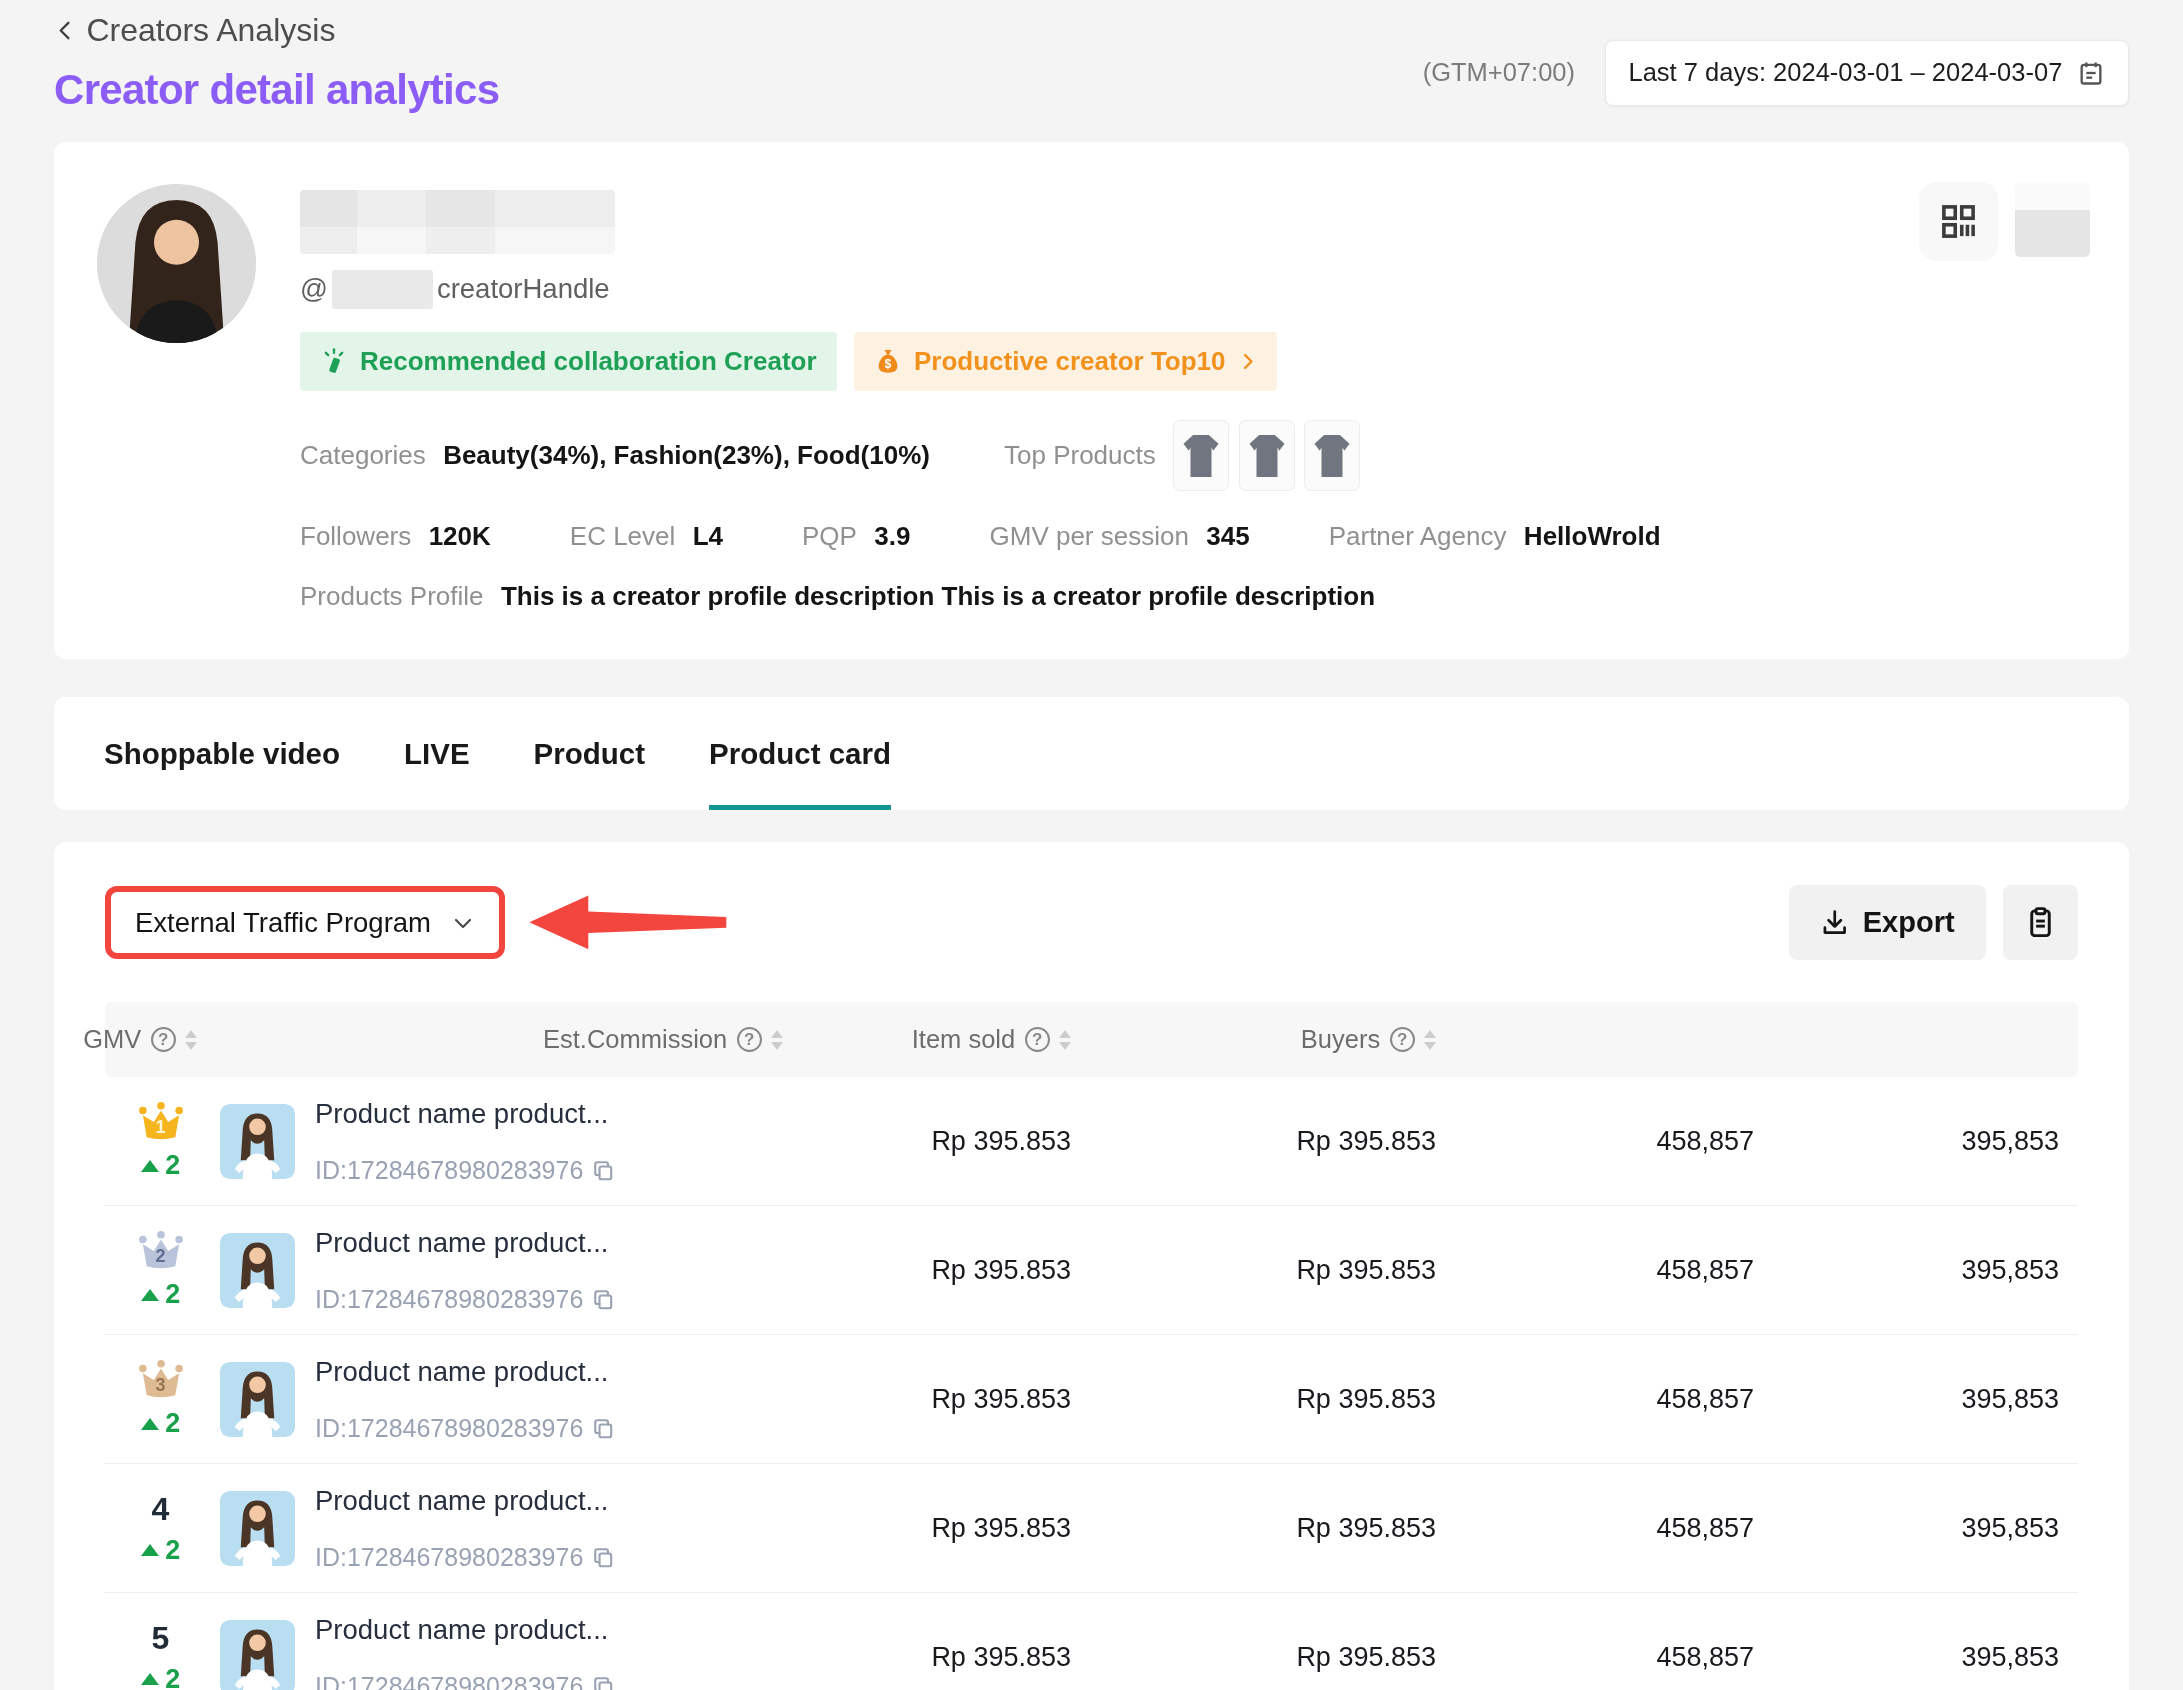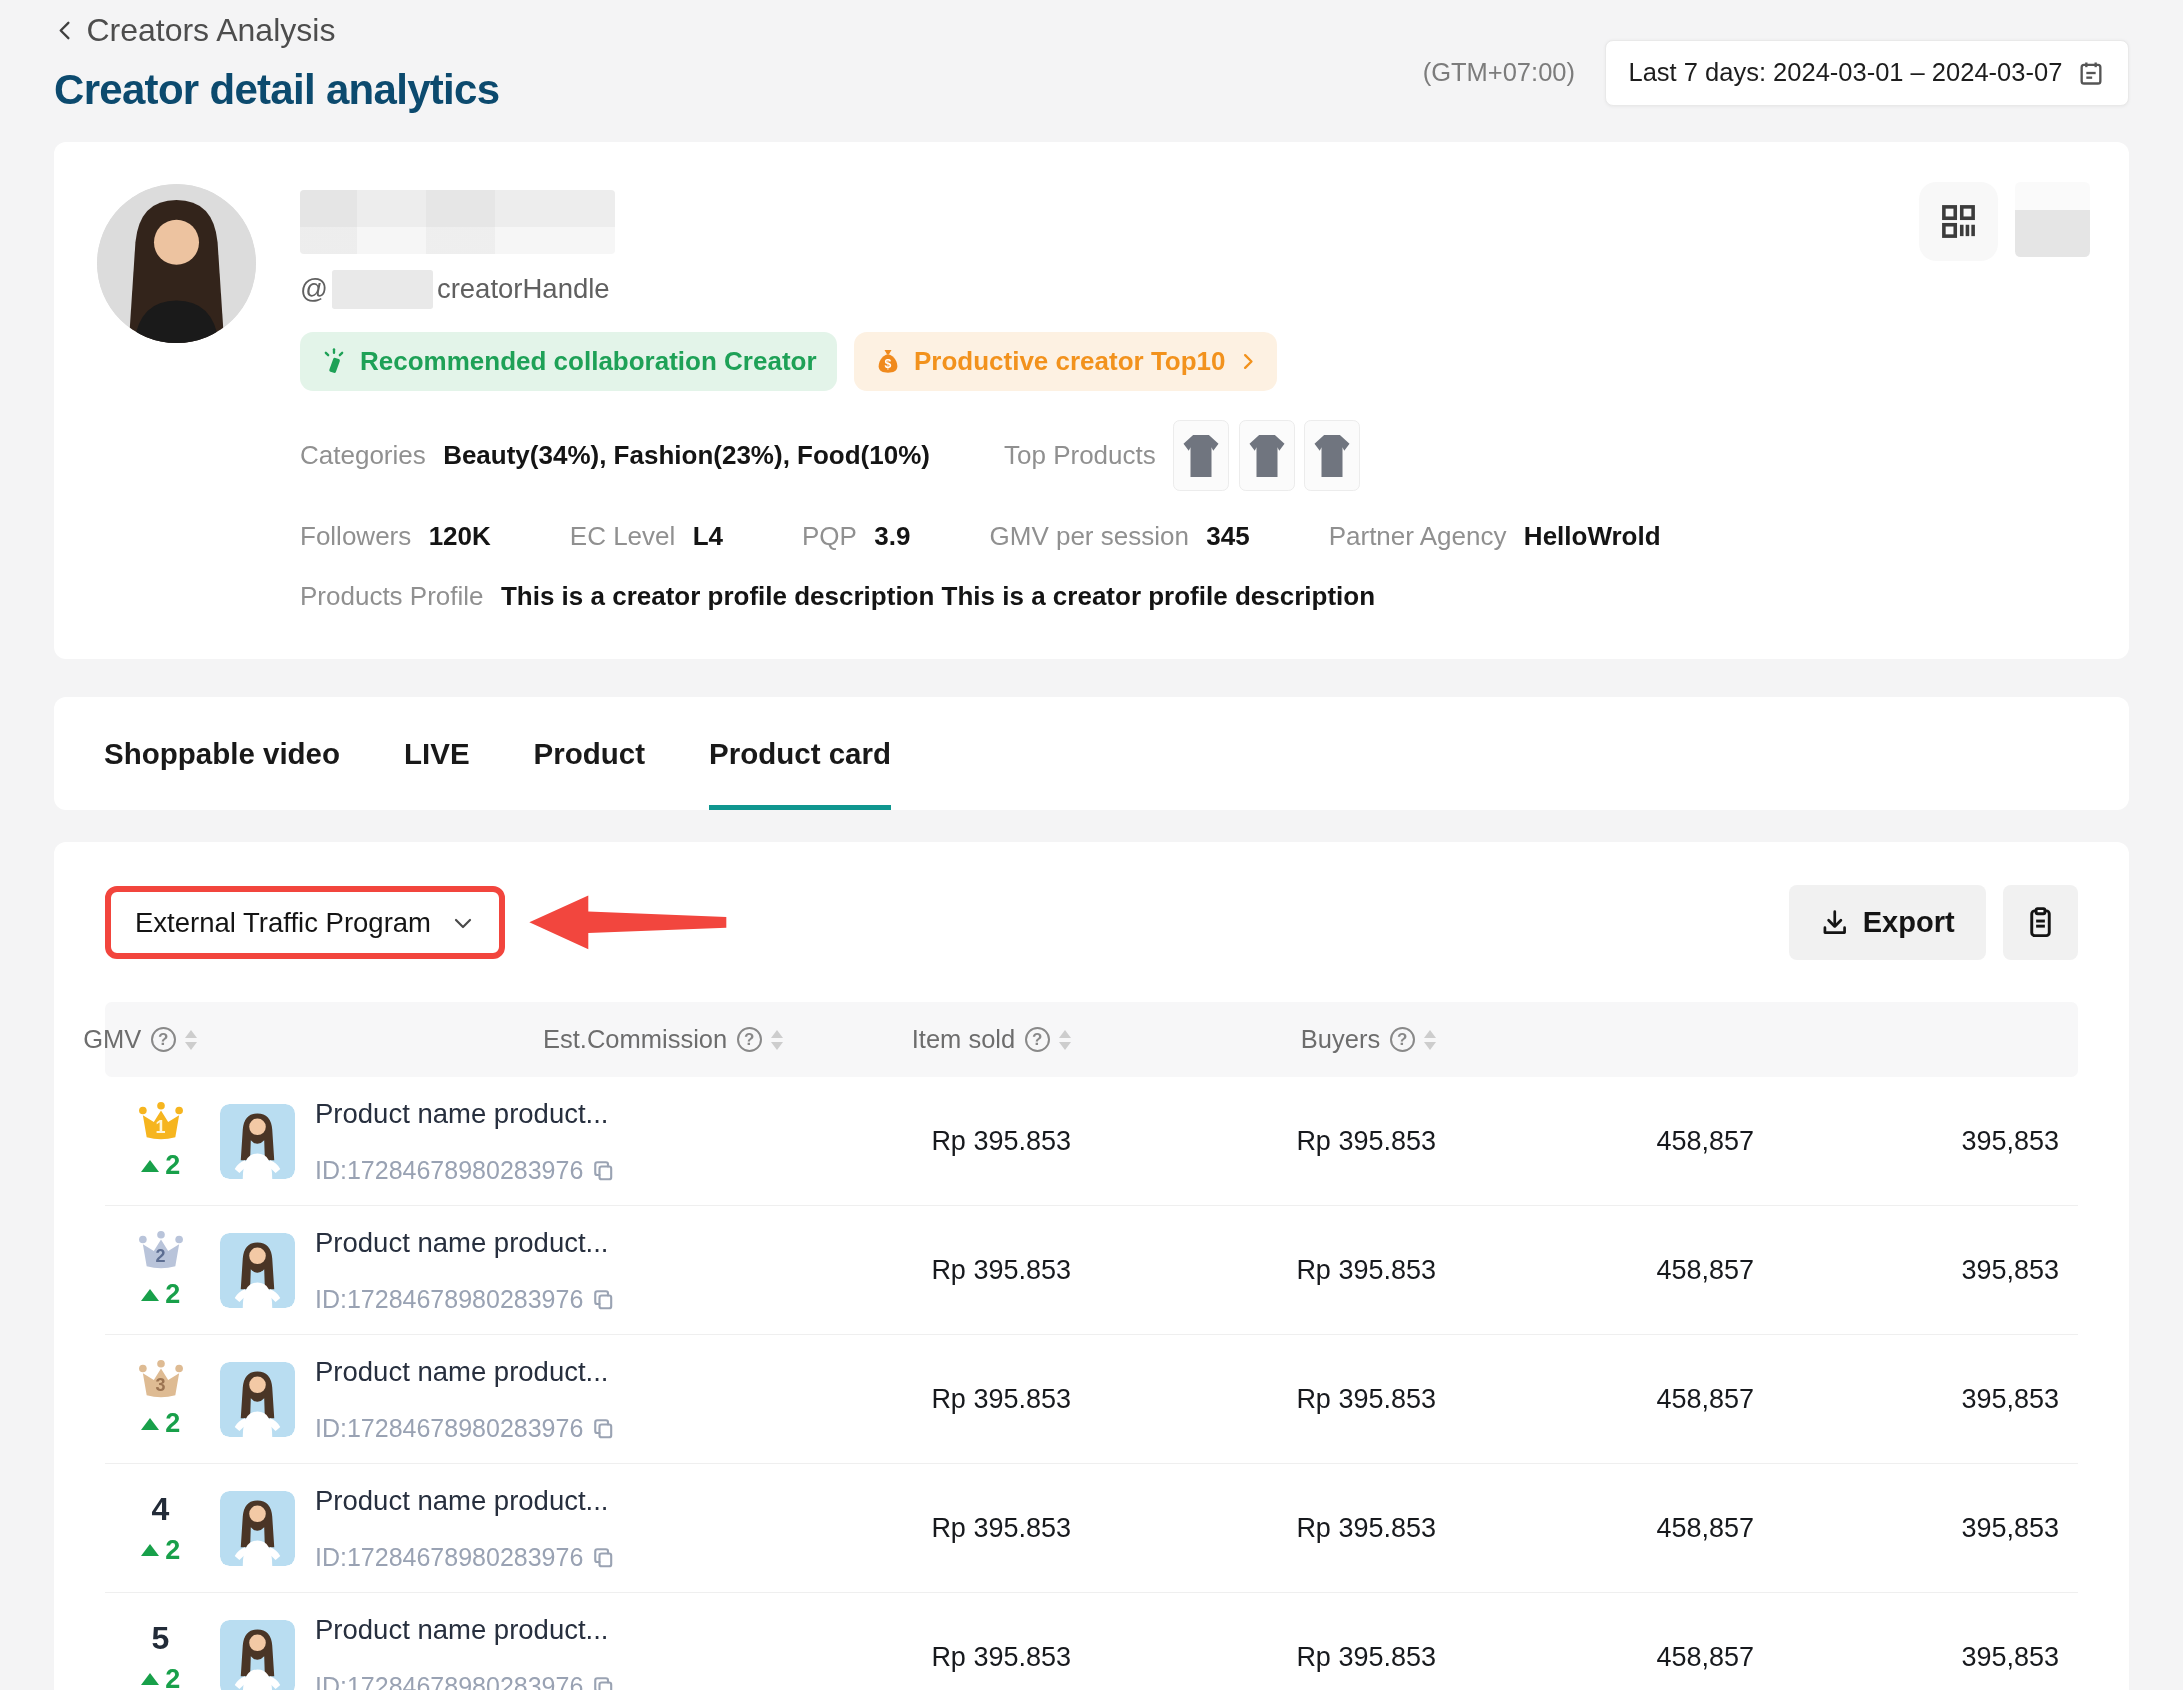--- a/index.html
+++ b/index.html
@@ -8,21 +8,21 @@
     background:#f4f4f5;
     font-family:"Liberation Sans", sans-serif;
     color:#141414;
   }
   .page { padding:12px 54px 0; }
 
   
   .top-header { display:flex; justify-content:space-between; align-items:flex-start; }
   .breadcrumb { display:flex; align-items:center; gap:9.4px; color:#4d4d4d; font-size:32px; cursor:pointer; }
   .breadcrumb svg { width:23px; height:23px; }
-  .page-title { margin-top:17.4px; font-size:42px; font-weight:700; color:#0c4a6e; letter-spacing:-0.7px; }
+  .page-title { margin-top:17.4px; font-size:42px; font-weight:700; color:#8b5cf6; letter-spacing:-0.7px; }
   .header-right { display:flex; align-items:center; gap:29.5px; margin-top:28px; }
   .tz { color:#7c7c7c; font-size:25.5px; }
   .date-picker {
     background:#fff; border:1.3px solid #e9e9e9; border-radius:8px;
     padding:17.4px 23px; display:flex; align-items:center; gap:14.7px;
     font-size:25.5px; color:#1d1d1d; box-shadow:0 0.7px 3.4px rgba(0,0,0,.05); cursor:pointer;
   }
   .date-picker svg { width:28px; height:28px; }
 
   
@@ -35,21 +35,21 @@
   .profile-main { margin-left:44px; flex:1; }
   .blur-name {
     width:315px; height:64px; border-radius:4px; margin-top:5.4px;
     background:
       linear-gradient(90deg, rgba(0,0,0,0.035) 0 18%, rgba(0,0,0,0) 18% 40%, rgba(0,0,0,0.03) 40% 62%, rgba(0,0,0,0) 62%),
       linear-gradient(180deg, #ededed 0 58%, #f6f6f6 58%);
   }
   .handle { margin-top:16px; font-size:27.5px; color:#606060; display:flex; align-items:center; }
   .blur-chip { display:inline-block; width:101px; height:39px; background:#e9e9e9; border-radius:2.7px; margin:0 4px; }
   .badges { margin-top:23px; display:flex; gap:17.4px; align-items:center; }
-  .badge { display:inline-flex; align-items:center; gap:12px; padding:14px 20px; border-radius:13px; font-size:26px; font-weight:700; }
+  .badge { display:inline-flex; align-items:center; gap:12px; padding:14px 20px; border-radius:4px; font-size:26px; font-weight:700; }
   .badge svg { width:28px; height:28px; }
   .badge-green { background:#e3f4e9; color:#1ea157; }
   .badge-orange { background:#fdf1e2; color:#f2921d; cursor:pointer; }
   .badge-orange .chev { width:19px; height:19px; }
   .meta-row { margin-top:29.5px; display:flex; align-items:center; font-size:26px; }
   .meta-label { color:#909090; }
   .meta-value { color:#141414; font-weight:700; margin-left:17.4px; }
   .top-products { display:flex; align-items:center; margin-left:74px; }
   .tp-thumbs { display:flex; gap:9.4px; margin-left:17.4px; }
   .tp-thumb { width:56px; height:71px; border:1.3px solid #ececec; border-radius:6.7px; background:#fbfbfb; display:flex; align-items:center; justify-content:center; cursor:pointer; }

